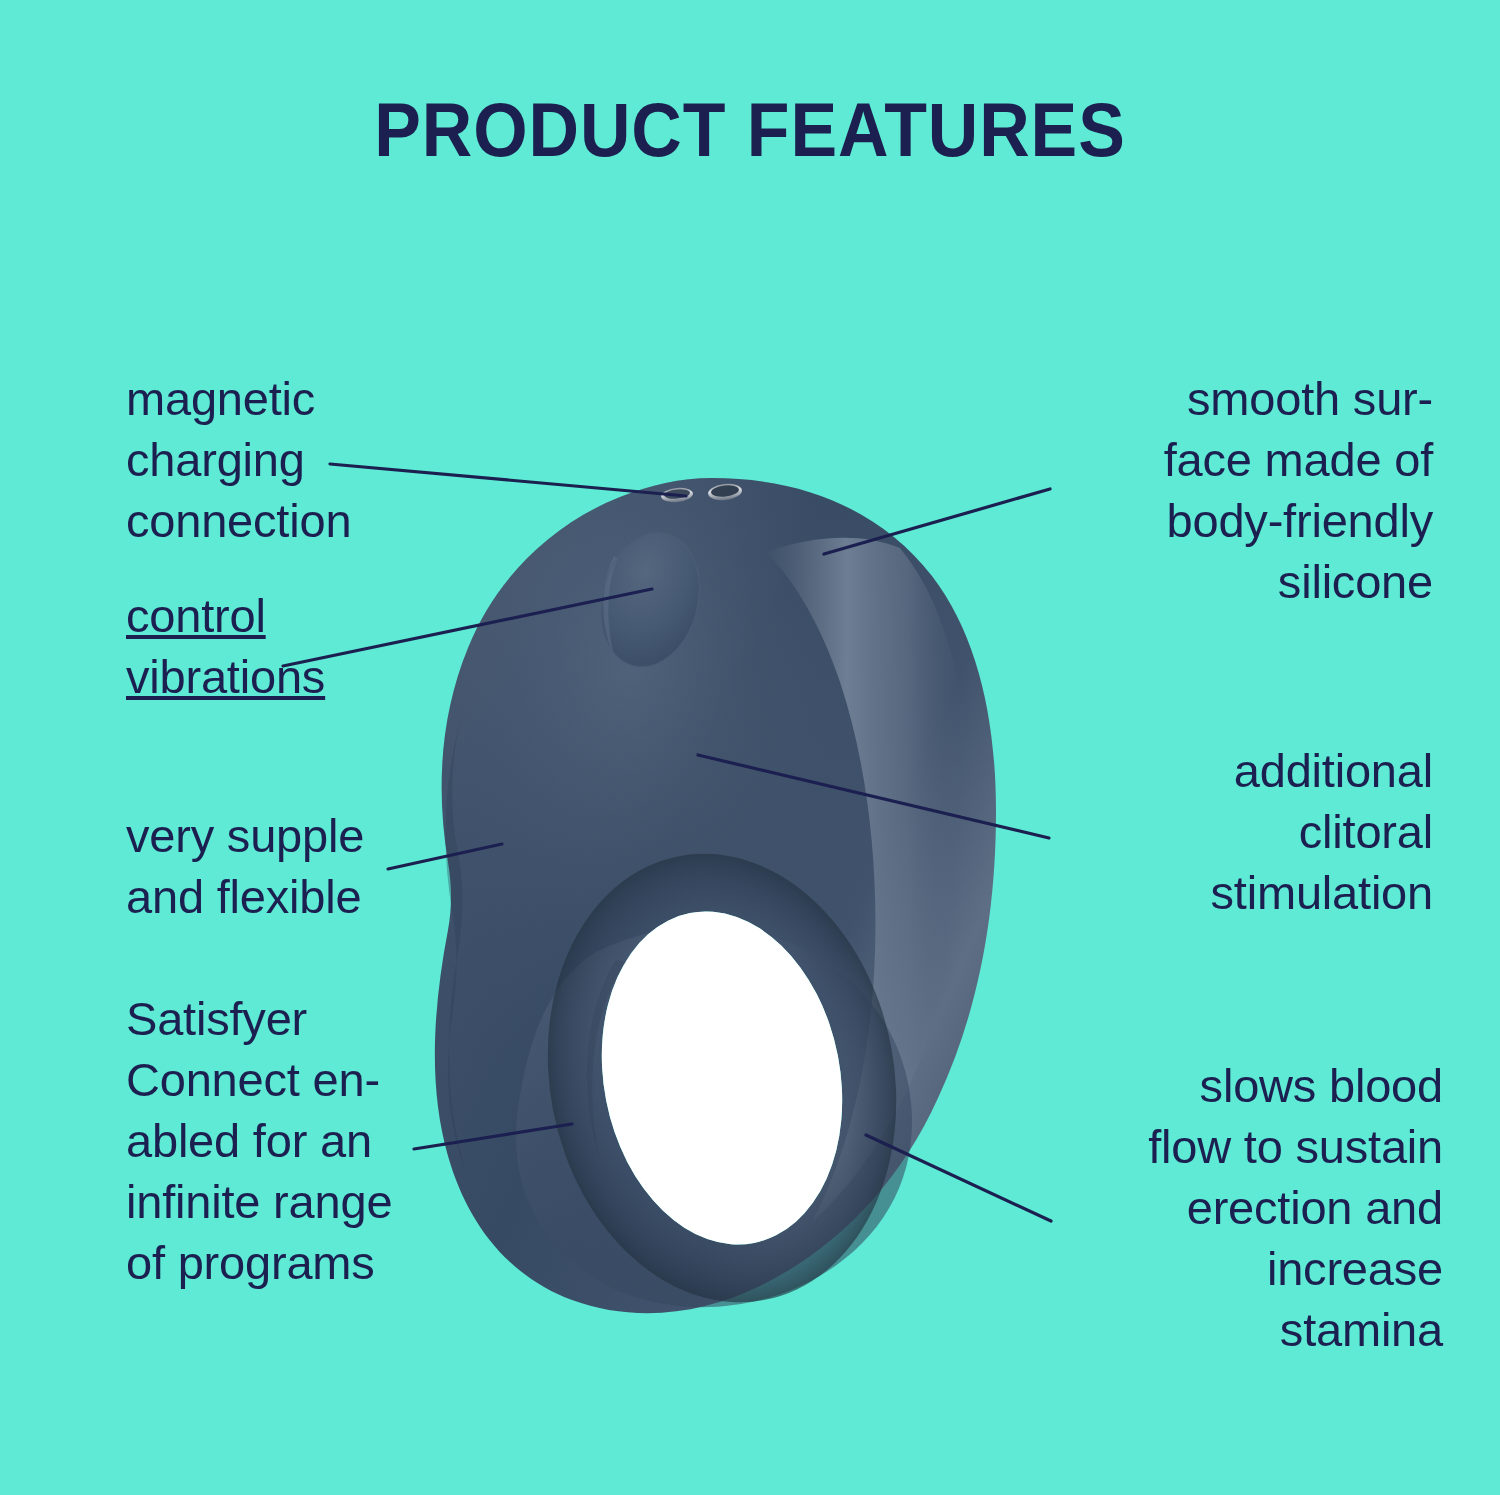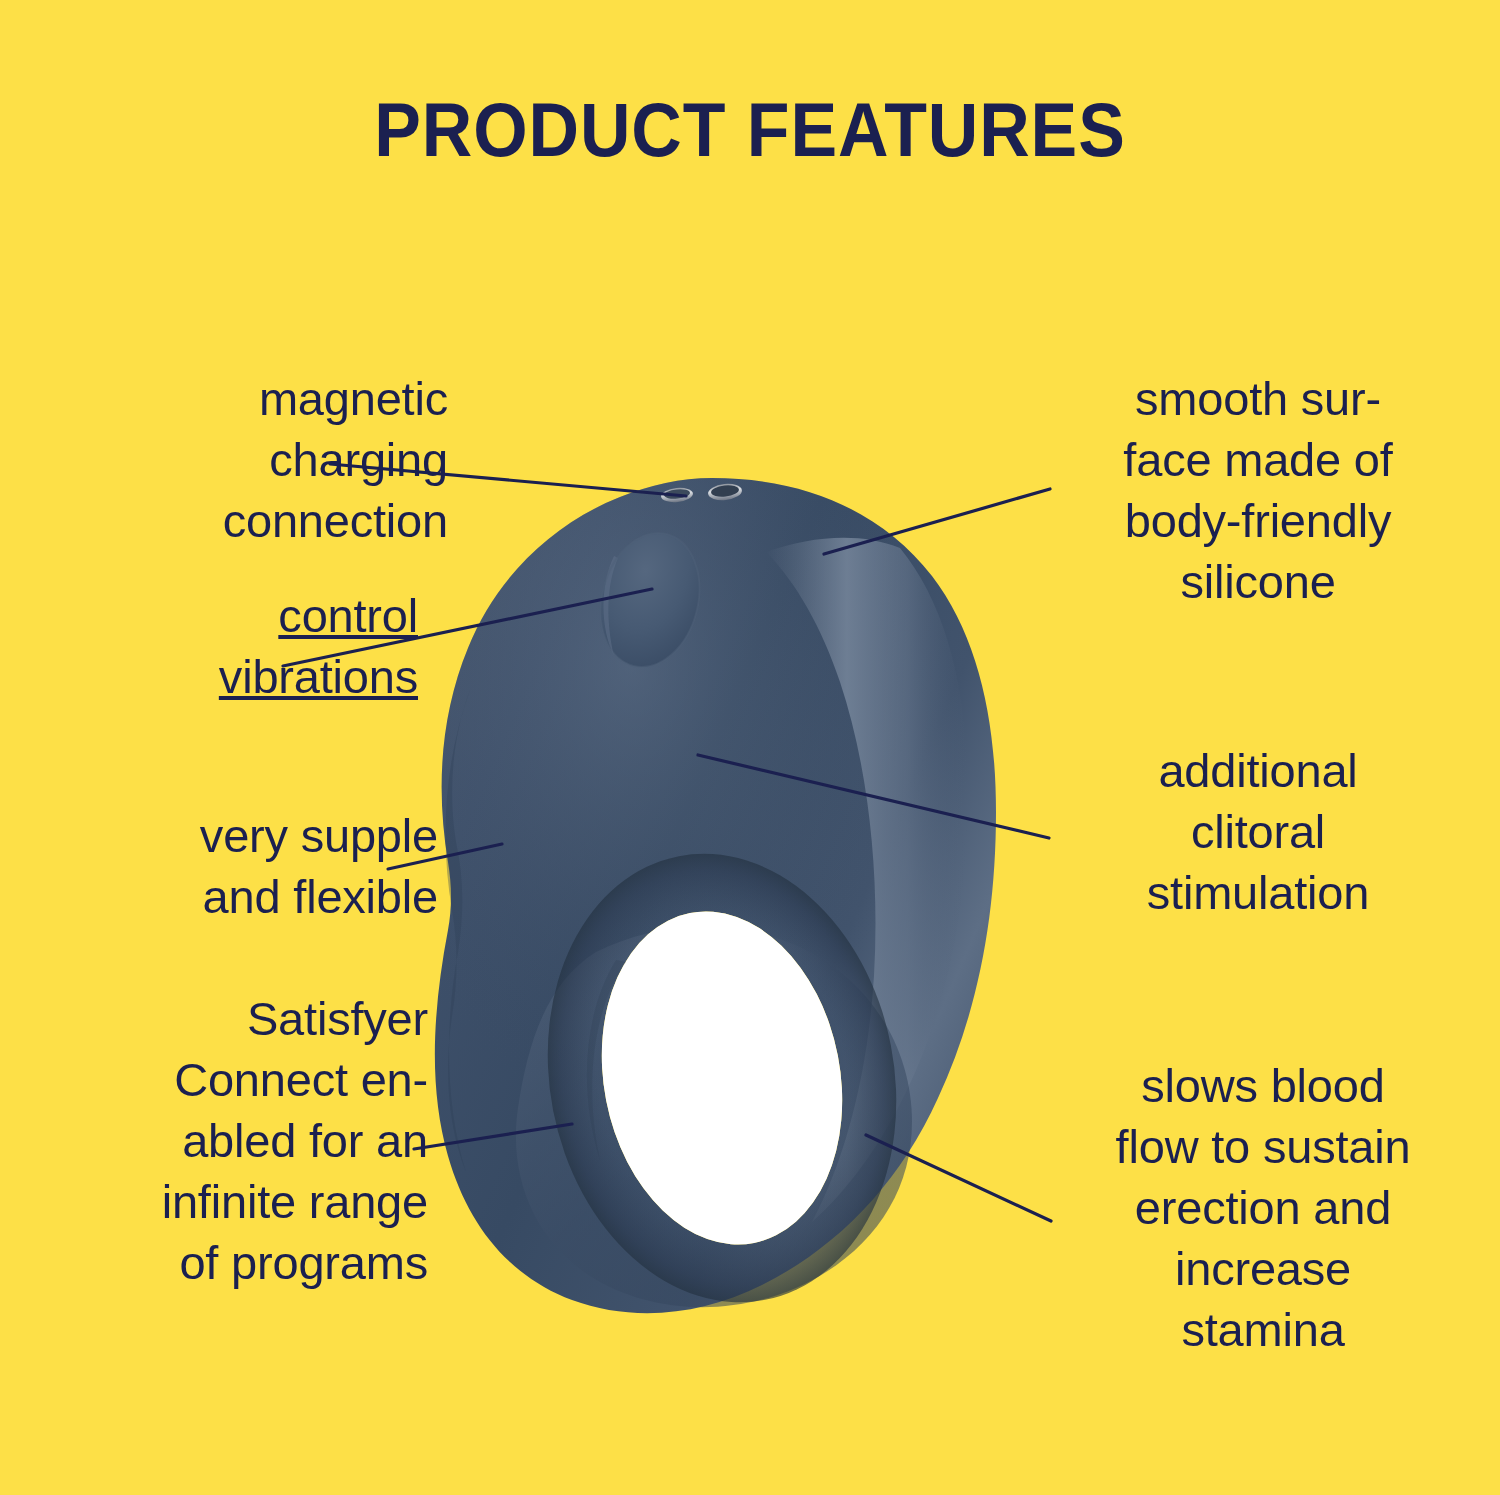--- a/index.html
+++ b/index.html
@@ -7,21 +7,21 @@
     padding: 0;
     background: #ffffff;
   }
   body {
     font-family: "Liberation Sans", sans-serif;
   }
   #page {
     position: relative;
     width: 1500px;
     height: 1495px;
-    background: #fde047;
+    background: #5eead4;
     overflow: hidden;
   }
 
   
   #page-title {
     position: absolute;
     top: 92px;
     left: 0;
     width: 1500px;
     text-align: center;
@@ -40,22 +40,22 @@
   .callout {
     position: absolute;
     color: #1b2050;
     font-family: "Liberation Sans", sans-serif;
     font-size: 47px;
     font-weight: 500;
     line-height: 1.30;
     letter-spacing: -0.2px;
     white-space: pre-line;
   }
-  .callout.left  { text-align: right; }
-  .callout.right { text-align: center; }
+  .callout.left  { text-align: left; margin-left: 38px; }
+  .callout.right { text-align: right; }
 
   #callout-magnetic-charging { left: 88px;  top: 368px; width: 360px; }
   #callout-control-vibrations{ left: 88px;  top: 585px; width: 330px; text-decoration: underline; }
   #callout-supple-flexible   { left: 88px;  top: 805px; width: 350px; }
   #callout-satisfyer-connect { left: 88px;  top: 988px; width: 340px; }
 
   #callout-smooth-surface    { left: 1083px; top: 368px; width: 350px; }
   #callout-clitoral          { left: 1083px; top: 740px; width: 350px; }
   #callout-slows-blood       { left: 1083px; top: 1055px; width: 360px; }
 

